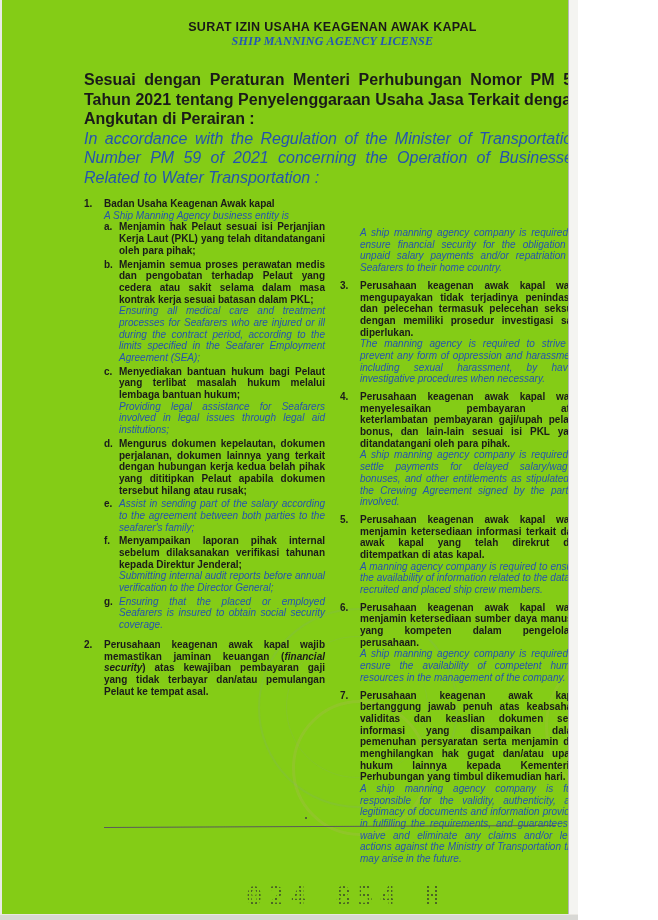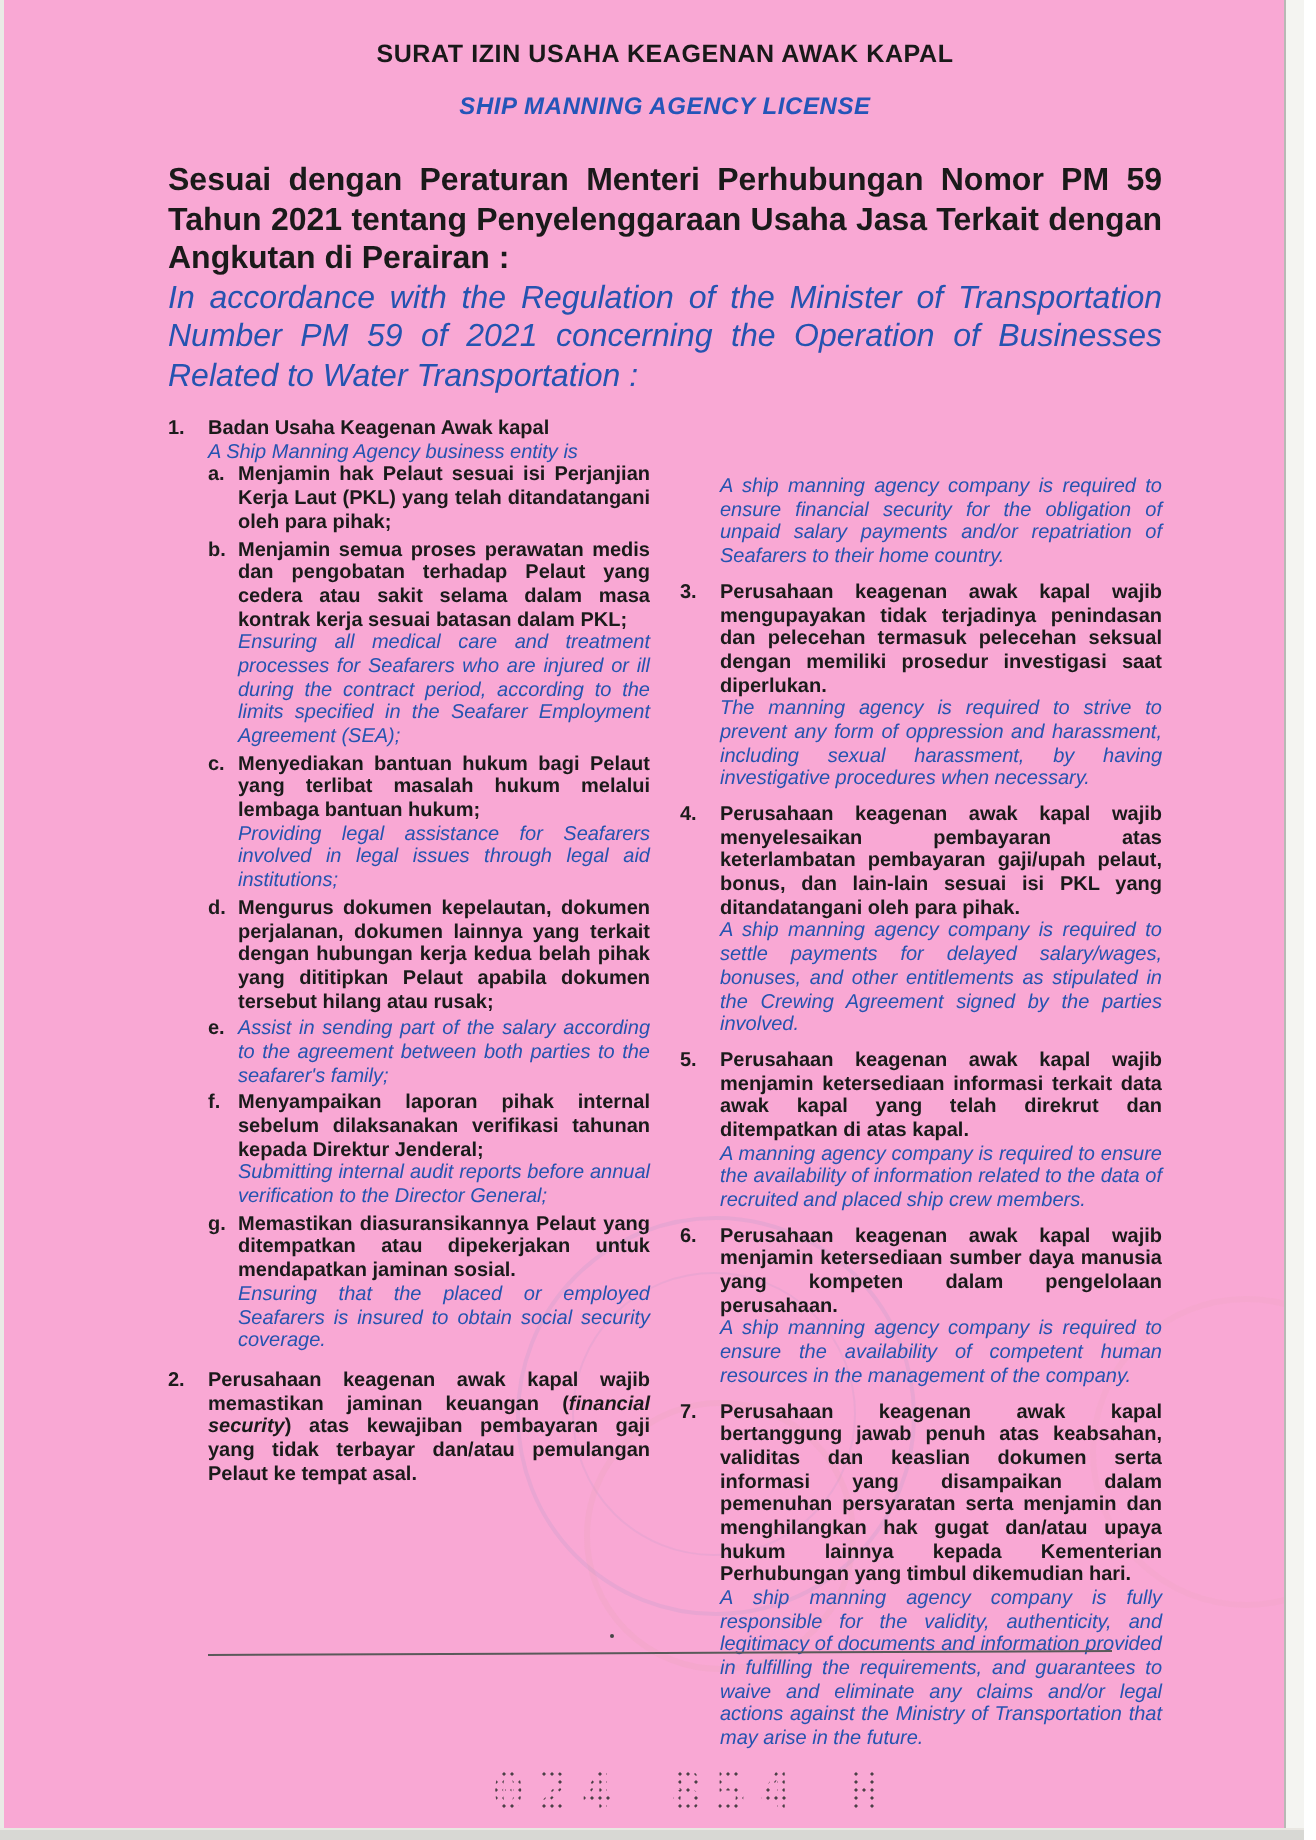--- a/index.html
+++ b/index.html
@@ -1,26 +1,26 @@
 <!DOCTYPE html>
 <html><head>
 <meta charset="utf-8">
 <style>
   html,body { margin:0; padding:0; background:#ffffff; }
   .page {
-    position:relative; width:652px; height:920px; overflow:hidden;
-    background:#f9a8d4;
+    position:relative; width:578px; height:920px; overflow:hidden;
+    background:#84cc16;
     font-family:"Liberation Sans", sans-serif;
     color:#1c1c1c;
   }
   .content { position:absolute; left:84px; top:20px; width:497px; }
 
   .title-block { text-align:center; }
   .doc-title { font-size:12.5px; font-weight:bold; letter-spacing:0.3px; color:#191919; }
-  .doc-subtitle { font-size:12px; font-weight:bold; font-style:italic; color:#2455b8; margin-top:12px; letter-spacing:0.3px; }
+  .doc-subtitle { font-size:12px; font-weight:bold; font-style:italic; color:#2455b8; margin-top:0; letter-spacing:0.3px;font-family:Liberation Serif, serif; }
 
   .preamble { margin-top:21px; font-size:16px; line-height:1.22; text-align:justify; }
   .preamble .pid { font-weight:bold; color:#1a1a1a; }
   .preamble .pen { font-style:italic; color:#2553b0; }
 
   .columns { display:flex; gap:15px; margin-top:11px; }
   .col { width:241px; font-size:10px; line-height:1.17; text-align:justify; }
 
   p { margin:0; }
   .id { font-weight:bold; color:#1a1a1a; }
@@ -123,21 +123,20 @@
             <div class="sub">
               <span class="letter">f.</span>
               <div class="sbody">
                 <p class="id">Menyampaikan laporan pihak internal sebelum dilaksanakan verifikasi tahunan kepada Direktur Jenderal;</p>
                 <p class="en">Submitting internal audit reports before annual verification to the Director General;</p>
               </div>
             </div>
             <div class="sub">
               <span class="letter">g.</span>
               <div class="sbody">
-                <p class="id">Memastikan diasuransikannya Pelaut yang ditempatkan atau dipekerjakan untuk mendapatkan jaminan sosial.</p>
                 <p class="en">Ensuring that the placed or employed Seafarers is insured to obtain social security coverage.</p>
               </div>
             </div>
           </div>
         </div>
 
         <div class="item">
           <span class="num">2.</span>
           <div class="ibody">
             <p class="id"><span>Perusahaan keagenan awak kapal wajib memastikan jaminan keuangan (</span><span class="it">financial security</span><span>) atas kewajiban pembayaran gaji yang tidak terbayar dan/atau pemulangan Pelaut ke tempat asal.</span></p>

